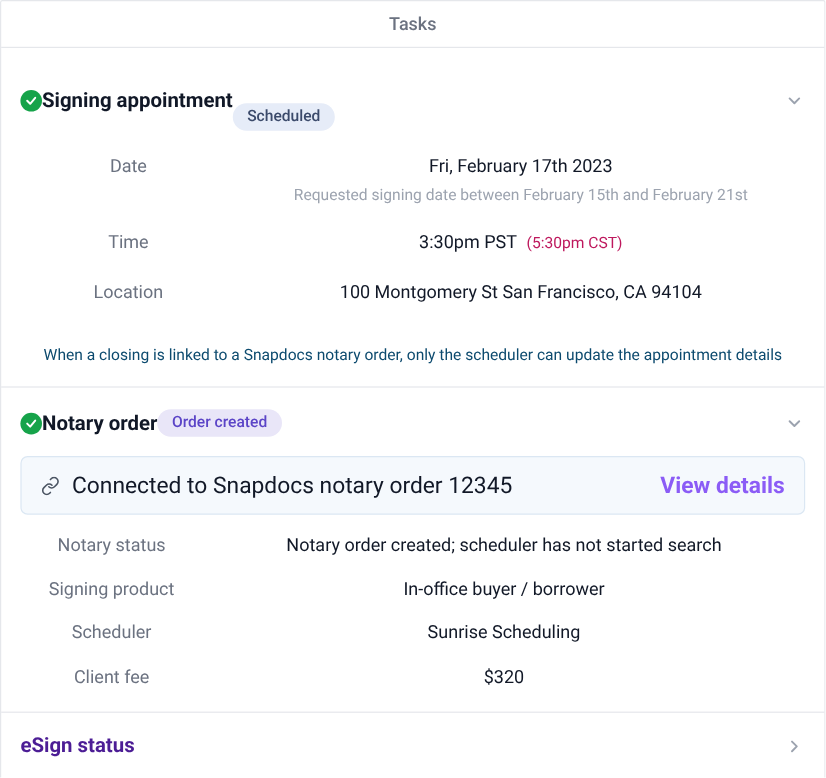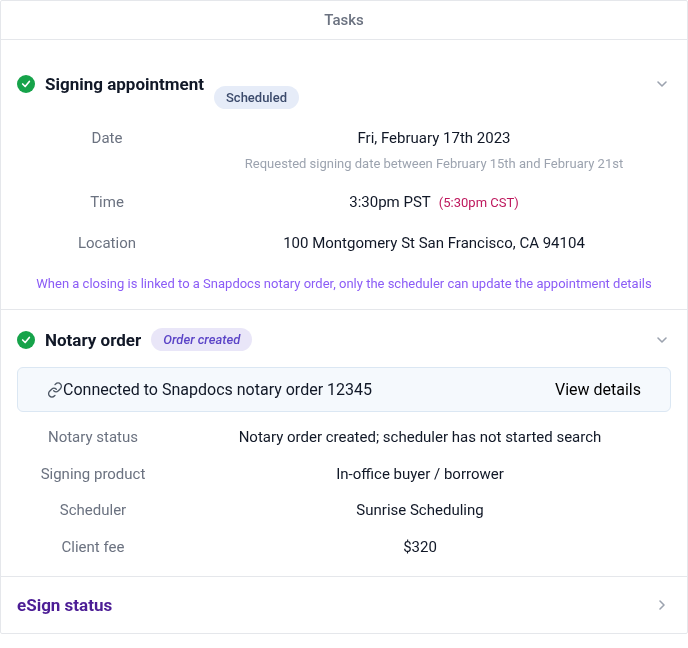--- a/index.html
+++ b/index.html
@@ -25,21 +25,20 @@
     font-weight:500;
   }
   .section {
     padding:18px 16px 18px 16px;
     border-bottom:1px solid #e5e7eb;
   }
   .section:last-child { border-bottom:none; }
   .section-header {
     display:flex;
     align-items:center;
-    gap:10px;
     cursor:pointer;
   }
   .check-circle {
     width:18px;
     height:18px;
     border-radius:50%;
     background:#16a34a;
     display:inline-flex;
     align-items:center;
     justify-content:center;
@@ -52,21 +51,21 @@
     color:#111827;
   }
   .badge {
     display:inline-block;
     padding:4px 12px;
     border-radius:999px;
     font-size:13px;
     font-weight:500;
   }
   .badge-scheduled { background:#e6ecf8; color:#3b4a6b;margin-top:28px; }
-  .badge-order { background:#e9e6f8; color:#5b44c7;font-style:italic; }
+  .badge-order { background:#e9e6f8; color:#5b44c7; }
   .spacer { flex:1; }
   .chevron {
     width:18px; height:18px;
     color:#9ca3af;
     display:inline-flex;
     align-items:center; justify-content:center;
   }
   .kv {
     display:flex;
     margin-top:18px;
@@ -85,39 +84,40 @@
     color:#9ca3af;
     font-size:13px;
     margin-top:4px;
   }
   .time-alt {
     color:#be185d;
     font-size:13px;
     margin-left:8px;
   }
   .footnote {
-    margin-top:22px;
-    color:#8b5cf6;
+    margin-top:35px;
+    color:#0c4a6e;
     font-size:13px;
   }
   .connected-box {
     display:flex;
     align-items:center;
-    padding:12px 29px;
+    gap:10px;
+    padding:12px 16px;
     border:1px solid #dbe7f3;
     border-radius:6px;
     background:#f5f9fd;
     margin-top:16px;
-    font-size:16px;
+    font-size:19px;
   }
   .connected-box .msg { color:#111827; }
   .connected-box .link {
     margin-left:auto;
-    color:#000000;
-    font-weight:400;
+    color:#8b5cf6;
+    font-weight:700;
     cursor:pointer;
   }
   .link-icon { color:#4b5563; display:inline-flex; }
   .kv-tight { margin-top:14px; }
   .kv-tight .kv-label { flex:0 0 152px; }
   .esign-header {
     display:flex;
     align-items:center;
     padding:18px 16px;
   }

